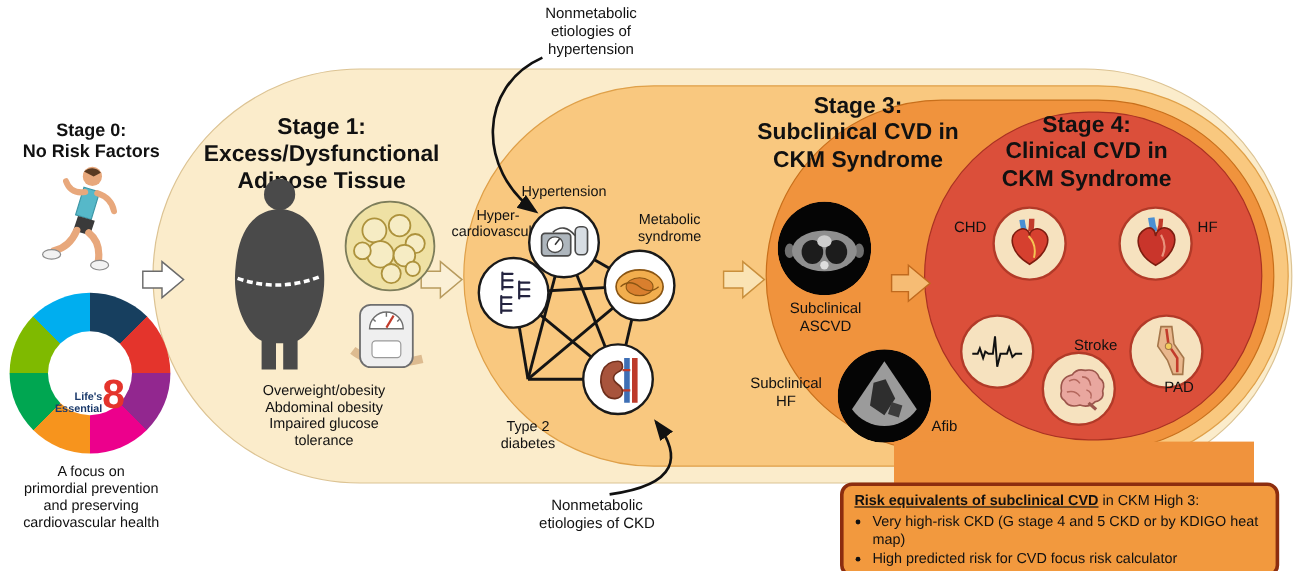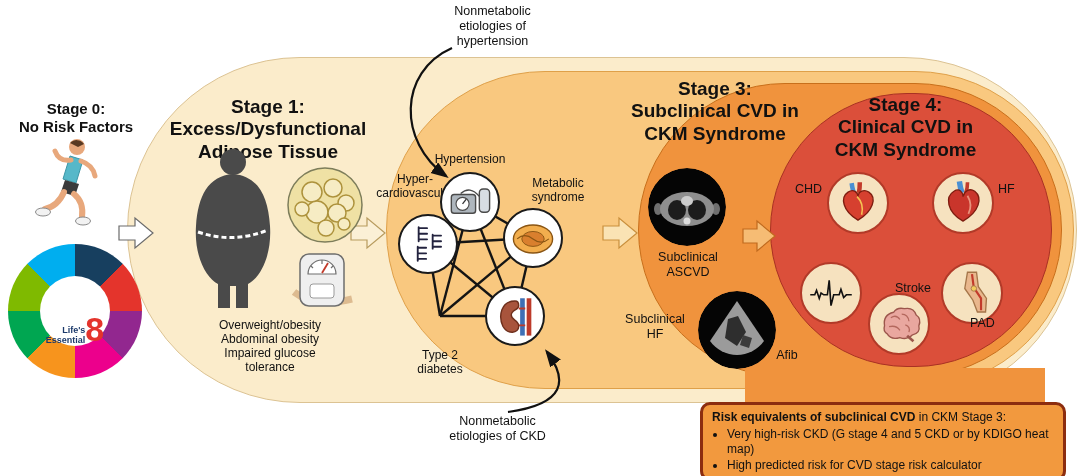--- a/index.html
+++ b/index.html
@@ -23,21 +23,21 @@
   .circle2{position:absolute;z-index:3;width:60px;height:60px;border-radius:50%;background:#fff;border:2px solid #1a1a1a;box-sizing:border-box;display:flex;align-items:center;justify-content:center;}
   .circle3{position:absolute;z-index:3;width:78px;height:78px;border-radius:50%;overflow:hidden;}
   .circle4{position:absolute;z-index:3;width:62px;height:62px;border-radius:50%;background:#F6E2BF;border:2px solid #B23A28;box-sizing:border-box;display:flex;align-items:center;justify-content:center;}
   .circle2 svg,.circle4 svg{display:block;}
   .wheel{position:absolute;left:8px;top:244px;width:134px;height:134px;border-radius:50%;z-index:3;
     background:conic-gradient(#173F5F 0 45deg,#E4342C 45deg 90deg,#92278F 90deg 135deg,#EC008C 135deg 180deg,#F7941D 180deg 225deg,#00A651 225deg 270deg,#7FBA00 270deg 315deg,#00AEEF 315deg 360deg);}
   .wheel-center{position:absolute;left:32px;top:32px;width:70px;height:70px;border-radius:50%;background:#fff;display:flex;align-items:flex-end;justify-content:center;gap:0;}
   .wheel-words{font-size:9px;font-weight:bold;color:#1B3A6B;line-height:1.1;text-align:right;}
   .wheel-8{font-size:34px;font-weight:bold;color:#E4342C;line-height:1;}
   .risk-box{position:absolute;left:700px;top:402px;width:366px;box-sizing:border-box;background:#F2993E;border:3px solid #8C2D0F;border-radius:10px;padding:5px 9px;z-index:4;font-size:12px;line-height:1.3;}
-  .risk-box .emph{font-weight:bold;text-align:center;}
+  .risk-box .emph{font-weight:bold;text-decoration:underline;text-align:center;}
   .risk-box ul{margin:1px 0 0 0;padding-left:15px;}
   .risk-box li{margin:0;}
   svg.art{position:absolute;z-index:3;}
 </style>
 </head>
 <body>
 
 <div class="canvas">
 
   <div class="pill pill1"></div>
@@ -98,20 +98,24 @@
   </svg>
 
   <div class="wheel">
     <div class="wheel-center">
       <div class="wheel-words pre">Life's
 Essential</div>
       <div class="wheel-8">8</div>
     </div>
   </div>
 
+  <div class="txt pre ctr t12" style="left:0px;top:386px;width:152px;">A focus on
+primordial prevention
+and preserving
+cardiovascular health</div>
 
   <div class="txt pre ctr bold t14" style="left:163px;top:96px;width:210px;">Stage 1:
 Excess/Dysfunctional
 Adipose Tissue</div>
 
   <svg class="art" style="left:178px;top:146px;" width="110" height="168" viewBox="0 0 110 168">
     <circle cx="55" cy="16" r="13" fill="#4a4a4a"></circle>
     <path d="M55 28 C30 30 20 50 18 80 C16 110 28 132 40 138 L40 162 L52 162 L52 140 L58 140 L58 162 L70 162 L70 138 C82 132 94 110 92 80 C90 50 80 30 55 28 Z" fill="#4a4a4a"></path>
     <path d="M20 86 Q55 98 90 84" stroke="#fff" stroke-width="3" fill="none" stroke-dasharray="5,3"></path>
   </svg>
@@ -265,21 +269,21 @@
     <svg width="56" height="56" viewBox="0 0 62 62">
       <path d="M26 8 h10 l2 16 l9 13 l-1 15 h-9 l-5 -13 l-9 -13 z" fill="#E9B78D" stroke="#a5764a" stroke-width="1.5"></path>
       <path d="M31 10 l2 15 l8 12 l0 13" fill="none" stroke="#C23B2B" stroke-width="2.4"></path>
       <circle cx="33" cy="26" r="3" fill="#F2CB5C" stroke="#a5764a"></circle>
     </svg>
   </div>
   <div class="txt ctr t125" style="left:955px;top:316px;width:55px;">PAD</div>
 
   <div class="risk-box">
     <div>
-      <span class="emph">Risk equivalents of subclinical CVD</span><span> in CKM Stage 3:</span>
+      <span class="emph">Risk equivalents of subclinical CVD</span><span> in CKM High 3:</span>
     </div>
     <ul>
       <li>Very high-risk CKD (G stage 4 and 5 CKD or by KDIGO heat map)</li>
-      <li>High predicted risk for CVD stage risk calculator</li>
+      <li>High predicted risk for CVD focus risk calculator</li>
     </ul>
   </div>
 
 </div>
 
 </body></html>

